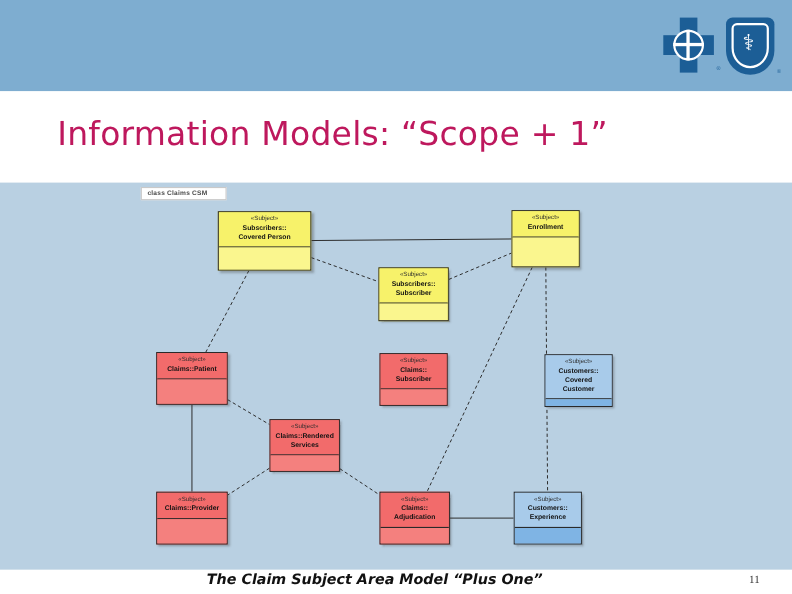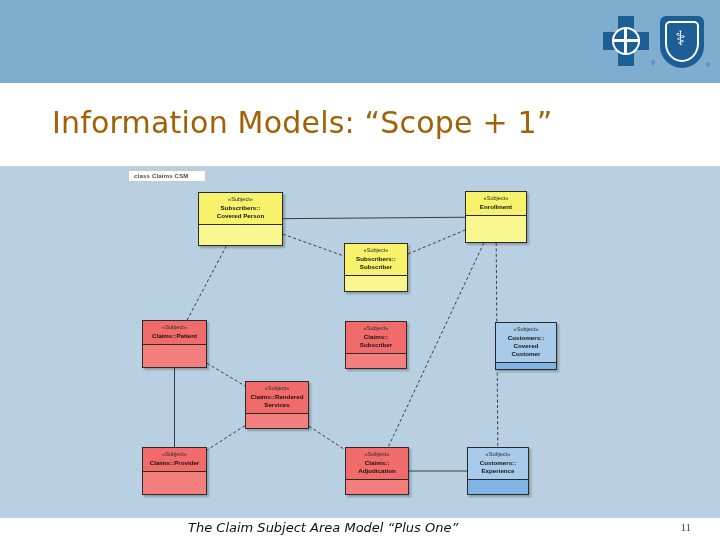--- a/index.html
+++ b/index.html
@@ -72,21 +72,21 @@
   }
 
   
   .title-area {
     position: absolute; left: 0; top: 83px;
     width: 720px; height: 83px;
     background: #ffffff;
   }
   .slide-title {
     position: absolute; left: 52px; top: 22px;
-    font-size: 30px; color: #a16207;
+    font-size: 30px; color: #be185d;
     font-family: "DejaVu Sans", sans-serif;
     letter-spacing: 0.2px;
     white-space: nowrap;
   }
 
   
   .diagram-band {
     position: absolute; left: 0; top: 166px;
     width: 720px; height: 352px;
     background: #b9d0e2;
@@ -139,21 +139,21 @@
   .node.blue .compartment { background: #7fb4e4; }
 
   
   .footer {
     position: absolute; left: 0; top: 518px;
     width: 720px; height: 22px;
     background: #ffffff;
   }
   .caption {
     position: absolute; left: 188px; top: 2px;
-    font-size: 13px; font-style: italic; font-weight: normal;
+    font-size: 13px; font-style: italic; font-weight: bold;
     color: #111111;
     font-family: "DejaVu Sans", sans-serif;
     white-space: nowrap;
   }
   .page-num {
     position: absolute; left: 681px; top: 4px;
     font-size: 10px; color: #333333;
     font-family: Liberation Serif, serif;
   }
 </style>

